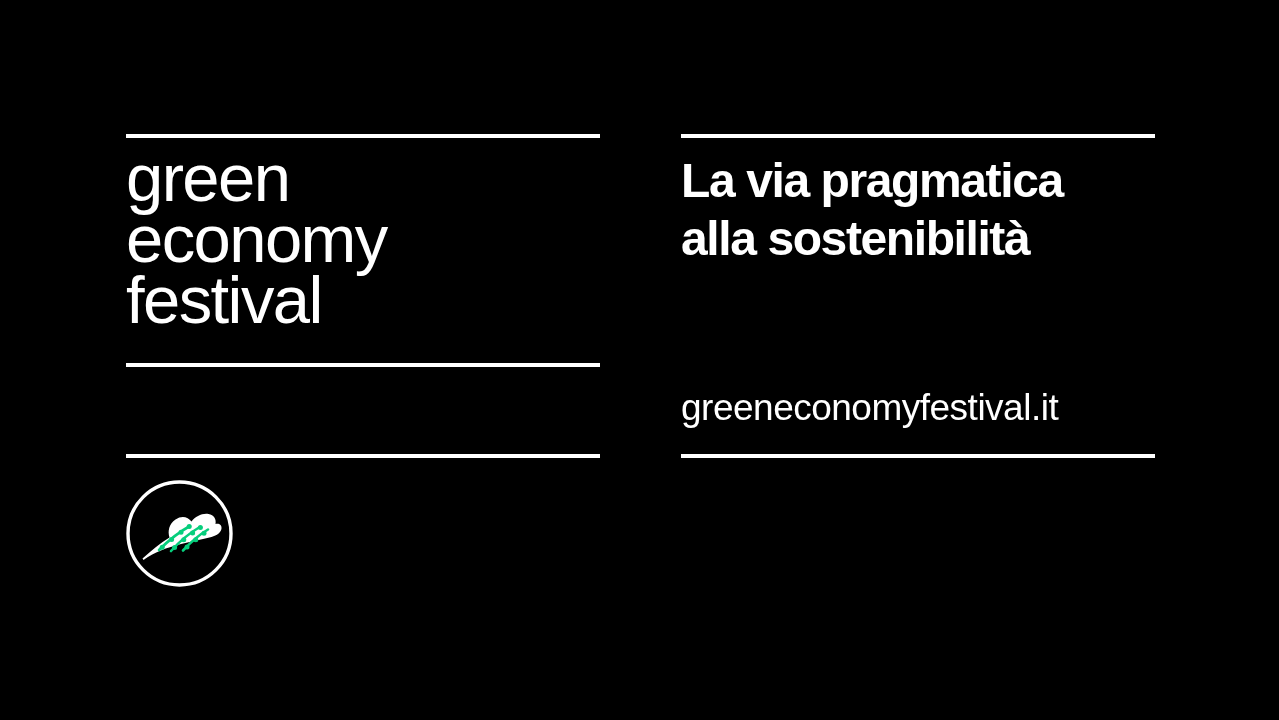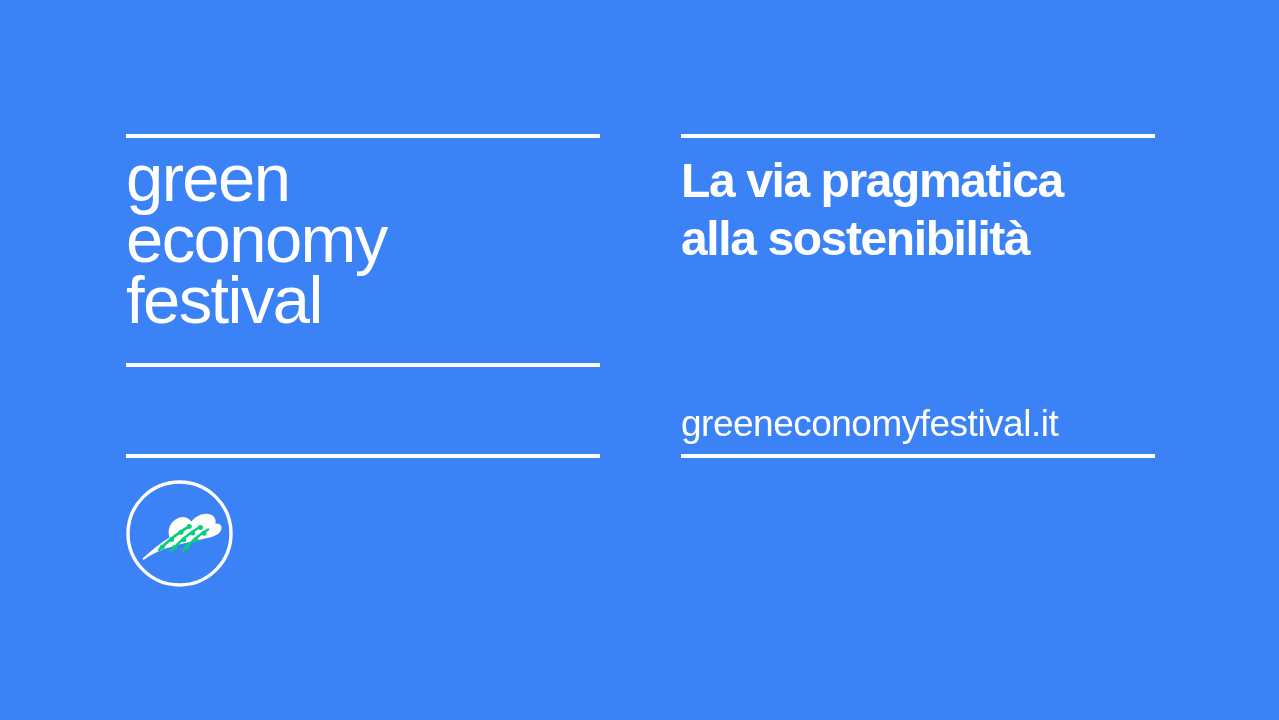--- a/index.html
+++ b/index.html
@@ -4,21 +4,21 @@
 <style>
   html, body {
     margin: 0;
     padding: 0;
     background: #06ce7c;
   }
   #poster {
     position: relative;
     width: 1279px;
     height: 720px;
-    background: #3b82f6;
+    background: #000000;
     overflow: hidden;
     font-family: "Liberation Sans", sans-serif;
     -webkit-font-smoothing: antialiased;
   }
 
   
   .col {
     position: absolute;
   }
   .col-left  { left: 126px; top: 0; width: 474px; height: 720px; }
@@ -73,21 +73,21 @@
     font-size: 48px;
     line-height: 58px;
     font-weight: 700;
     letter-spacing: -1.4px;
     white-space: pre-line;
   }
 
   
   .url-line {
     position: absolute;
-    top: 402px;
+    top: 386px;
     left: 0;
     color: #ffffff;
     font-size: 37px;
     line-height: 44px;
     font-weight: 400;
     letter-spacing: -0.5px;
     white-space: nowrap;
   }
 
   

